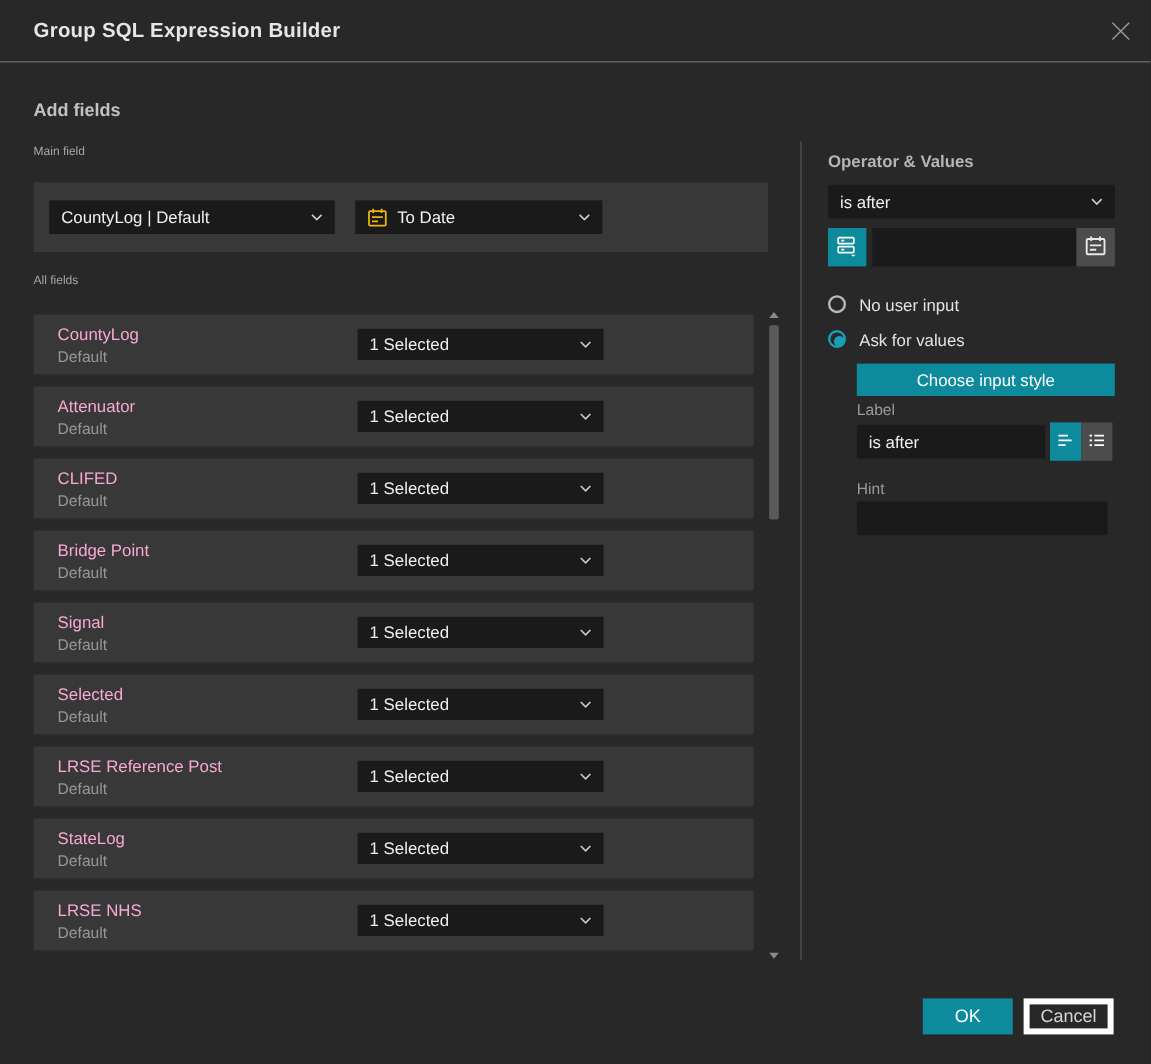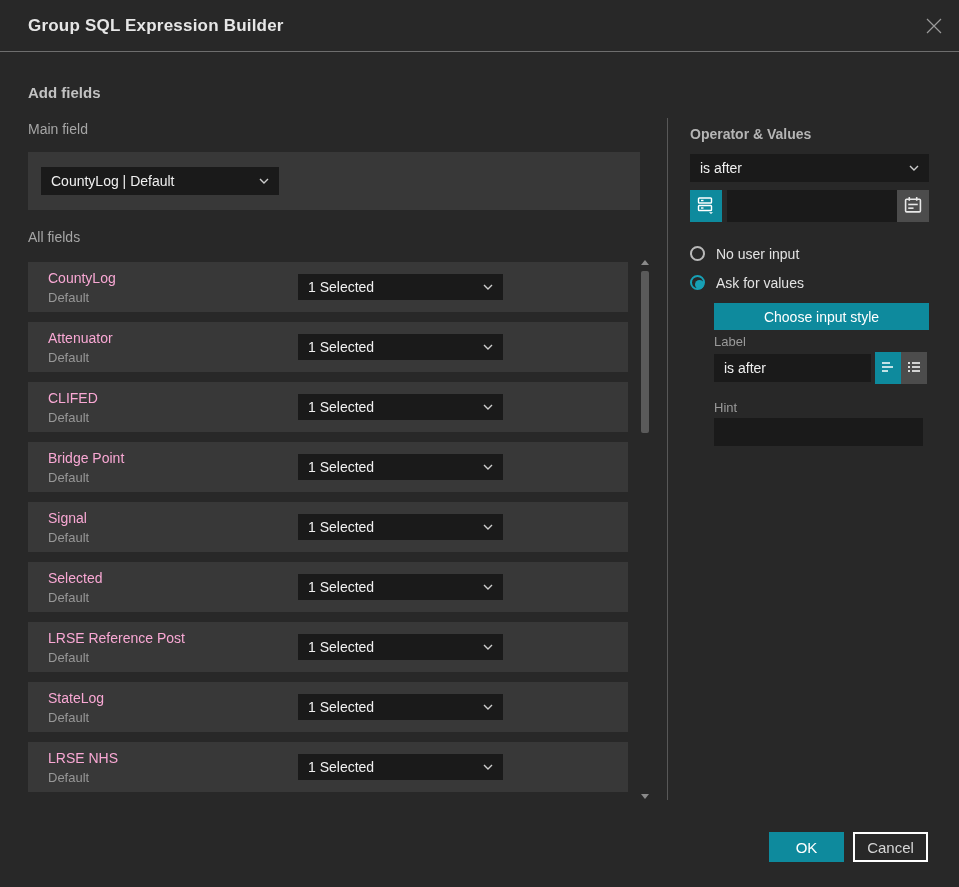--- a/index.html
+++ b/index.html
@@ -5,21 +5,21 @@
   html,body{margin:0;padding:0;background:#1d1d1d;}
   *{box-sizing:border-box;font-family:"Liberation Sans",sans-serif;}
   .dialog{position:relative;width:959px;height:887px;background:#282828;overflow:hidden;}
 
   
   .hdr{position:absolute;left:0;top:0;width:959px;height:52px;border-bottom:1px solid #6e6e6e;}
   .hdr h1{position:absolute;left:28px;top:0;margin:0;line-height:52px;font-size:17px;font-weight:bold;color:#e6e6e6;letter-spacing:.2px;}
   .close-btn{position:absolute;right:14px;top:16px;width:22px;height:22px;background:none;border:none;cursor:pointer;padding:0;}
 
   
-  .sec-label{position:absolute;font-size:14px;color:#a6a6a6;}
+  .sec-label{position:absolute;font-size:10px;color:#a6a6a6;}
   .dropdown{display:flex;align-items:center;background:#1a1a1a;color:#f0f0f0;font-size:14px;padding:0 10px;height:28px;cursor:pointer;}
   .dropdown .dd-text{flex:1;white-space:nowrap;overflow:hidden;}
   .dropdown svg.chev{flex:none;margin-left:6px;}
 
   
   .add-fields{position:absolute;left:28px;top:84px;font-size:15px;font-weight:bold;color:#c2c2c2;}
   .main-label{left:28px;top:121px;}
   .main-panel{position:absolute;left:28px;top:152px;width:612px;height:58px;background:#383838;}
   .main-panel .dd-field{position:absolute;left:13px;top:15px;width:238px;}
   .main-panel .dd-date{position:absolute;left:268px;top:15px;width:206px;}
@@ -58,21 +58,21 @@
   .choose-btn{position:absolute;left:714px;top:303px;width:215px;height:27px;background:var(--accent);border:none;color:#fff;font-size:14px;cursor:pointer;}
   .small-label{position:absolute;left:714px;font-size:13px;color:#9a9a9a;}
   .label-row{position:absolute;left:714px;top:352px;width:213px;height:32px;display:flex;align-items:center;}
   .label-input{width:157px;height:28px;background:#1a1a1a;border:none;color:#f0f0f0;font-size:14px;padding:0 10px;margin-right:4px;}
   .style-btn{width:26px;height:32px;background:#4c4c4c;}
   .style-btn.active{background:var(--accent);}
   .hint-input{position:absolute;left:714px;top:418px;width:209px;height:28px;background:#1a1a1a;border:none;color:#f0f0f0;font-size:14px;padding:0 8px;}
 
   
   .ok-btn{position:absolute;left:769px;top:832px;width:75px;height:30px;background:var(--accent);border:none;color:#fff;font-size:15px;cursor:pointer;}
-  .cancel-btn{position:absolute;left:853px;top:832px;width:75px;height:30px;background:transparent;border:2px solid #ffffff;color:#d6d6d6;font-size:15px;cursor:pointer;}
+  .cancel-btn{position:absolute;left:853px;top:832px;width:75px;height:30px;background:transparent;border:5px solid #ffffff;color:#d6d6d6;font-size:15px;cursor:pointer;}
 </style>
 </head>
 <body>
 
 <div class="dialog" id="dlg" style="--accent: #0e8a9d; --radio: #17a0b5;">
 
   <div class="hdr">
     <h1>Group SQL Expression Builder</h1>
     <button class="close-btn" title="">
       <span>
@@ -87,20 +87,35 @@
 
   <div class="sec-label main-label">Main field</div>
 
   <div class="main-panel">
     <div class="dropdown dd-field">
       <span class="dd-text">CountyLog | Default</span>
       <svg class="chev" width="10" height="6" viewBox="0 0 10 6">
           <path d="M1 1l4 4 4-4" fill="none" stroke="#cccccc" stroke-width="1.4"></path>
         </svg>
     </div>
+    <div class="dropdown dd-date">
+      <span class="cal">
+        <svg width="17" height="17" viewBox="0 0 17 17">
+            <rect x="1.5" y="3" width="14" height="12" rx="1" fill="none" stroke="#efb310" stroke-width="1.5"></rect>
+            <line x1="5" y1="1" x2="5" y2="4.5" stroke="#efb310" stroke-width="1.5"></line>
+            <line x1="12" y1="1" x2="12" y2="4.5" stroke="#efb310" stroke-width="1.5"></line>
+            <line x1="4" y1="8" x2="13" y2="8" stroke="#efb310" stroke-width="1.5"></line>
+            <line x1="4" y1="11.5" x2="9" y2="11.5" stroke="#efb310" stroke-width="1.5"></line>
+          </svg>
+      </span>
+      <span class="dd-text">To Date</span>
+      <svg class="chev" width="10" height="6" viewBox="0 0 10 6">
+          <path d="M1 1l4 4 4-4" fill="none" stroke="#cccccc" stroke-width="1.4"></path>
+        </svg>
+    </div>
   </div>
 
   <div class="sec-label all-label">All fields</div>
 
   <div class="fields-list" id="fieldsList">
       <div class="field-row">
         <div class="field-name">CountyLog</div>
         <div class="field-sub">Default</div>
         <div class="dropdown field-dd">
           <span class="dd-text">1 Selected</span>

